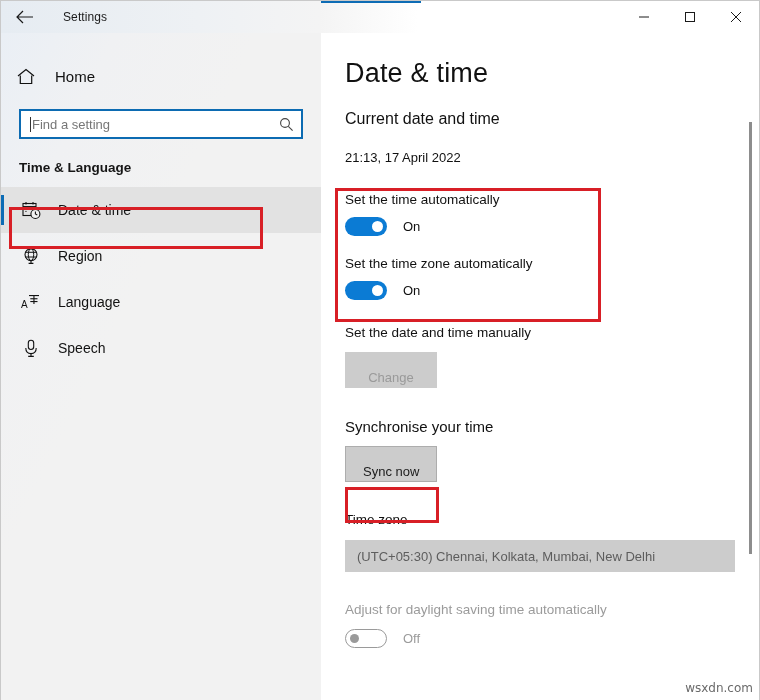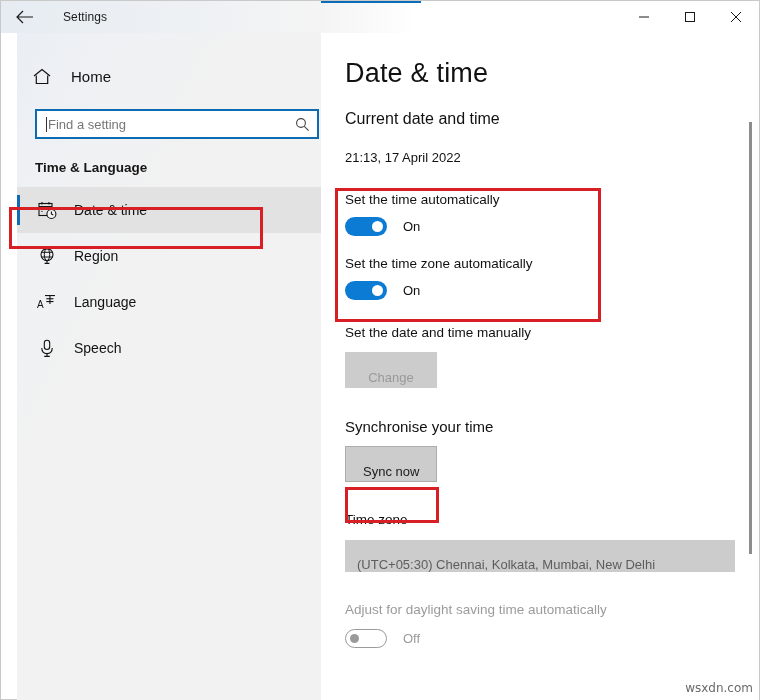--- a/index.html
+++ b/index.html
@@ -67,21 +67,21 @@
     top: 0;
     width: 100px;
     height: 2px;
     background: #0d6cb5;
   }
 
   
   #sidebar {
     position: absolute;
     top: 32px;
-    left: 16px;
+    left: 0;
     width: 320px;
     height: 667px;
     background: #f2f2f2;
     background-image: linear-gradient(to bottom right, #eaeff5 0%, #f0f1f3 18%, #f2f2f2 40%, #f2f2f2 100%);
   }
 
   .home-row {
     display: flex;
     align-items: center;
     height: 34px;
@@ -298,21 +298,21 @@
     color: #111;
     margin-left: 24px;
   }
   .tz-select {
     margin-left: 24px;
     width: 390px;
     height: 32px;
     background: #cccccc;
     border: none;
     display: flex;
-    align-items: flex-end;
+    align-items: center;
     padding-left: 12px;
     font-size: 13px;
     color: #5d5d5d;
   }
 
   
   .hl-toggles {
     position: absolute;
     left: 334px;
     top: 187px;

